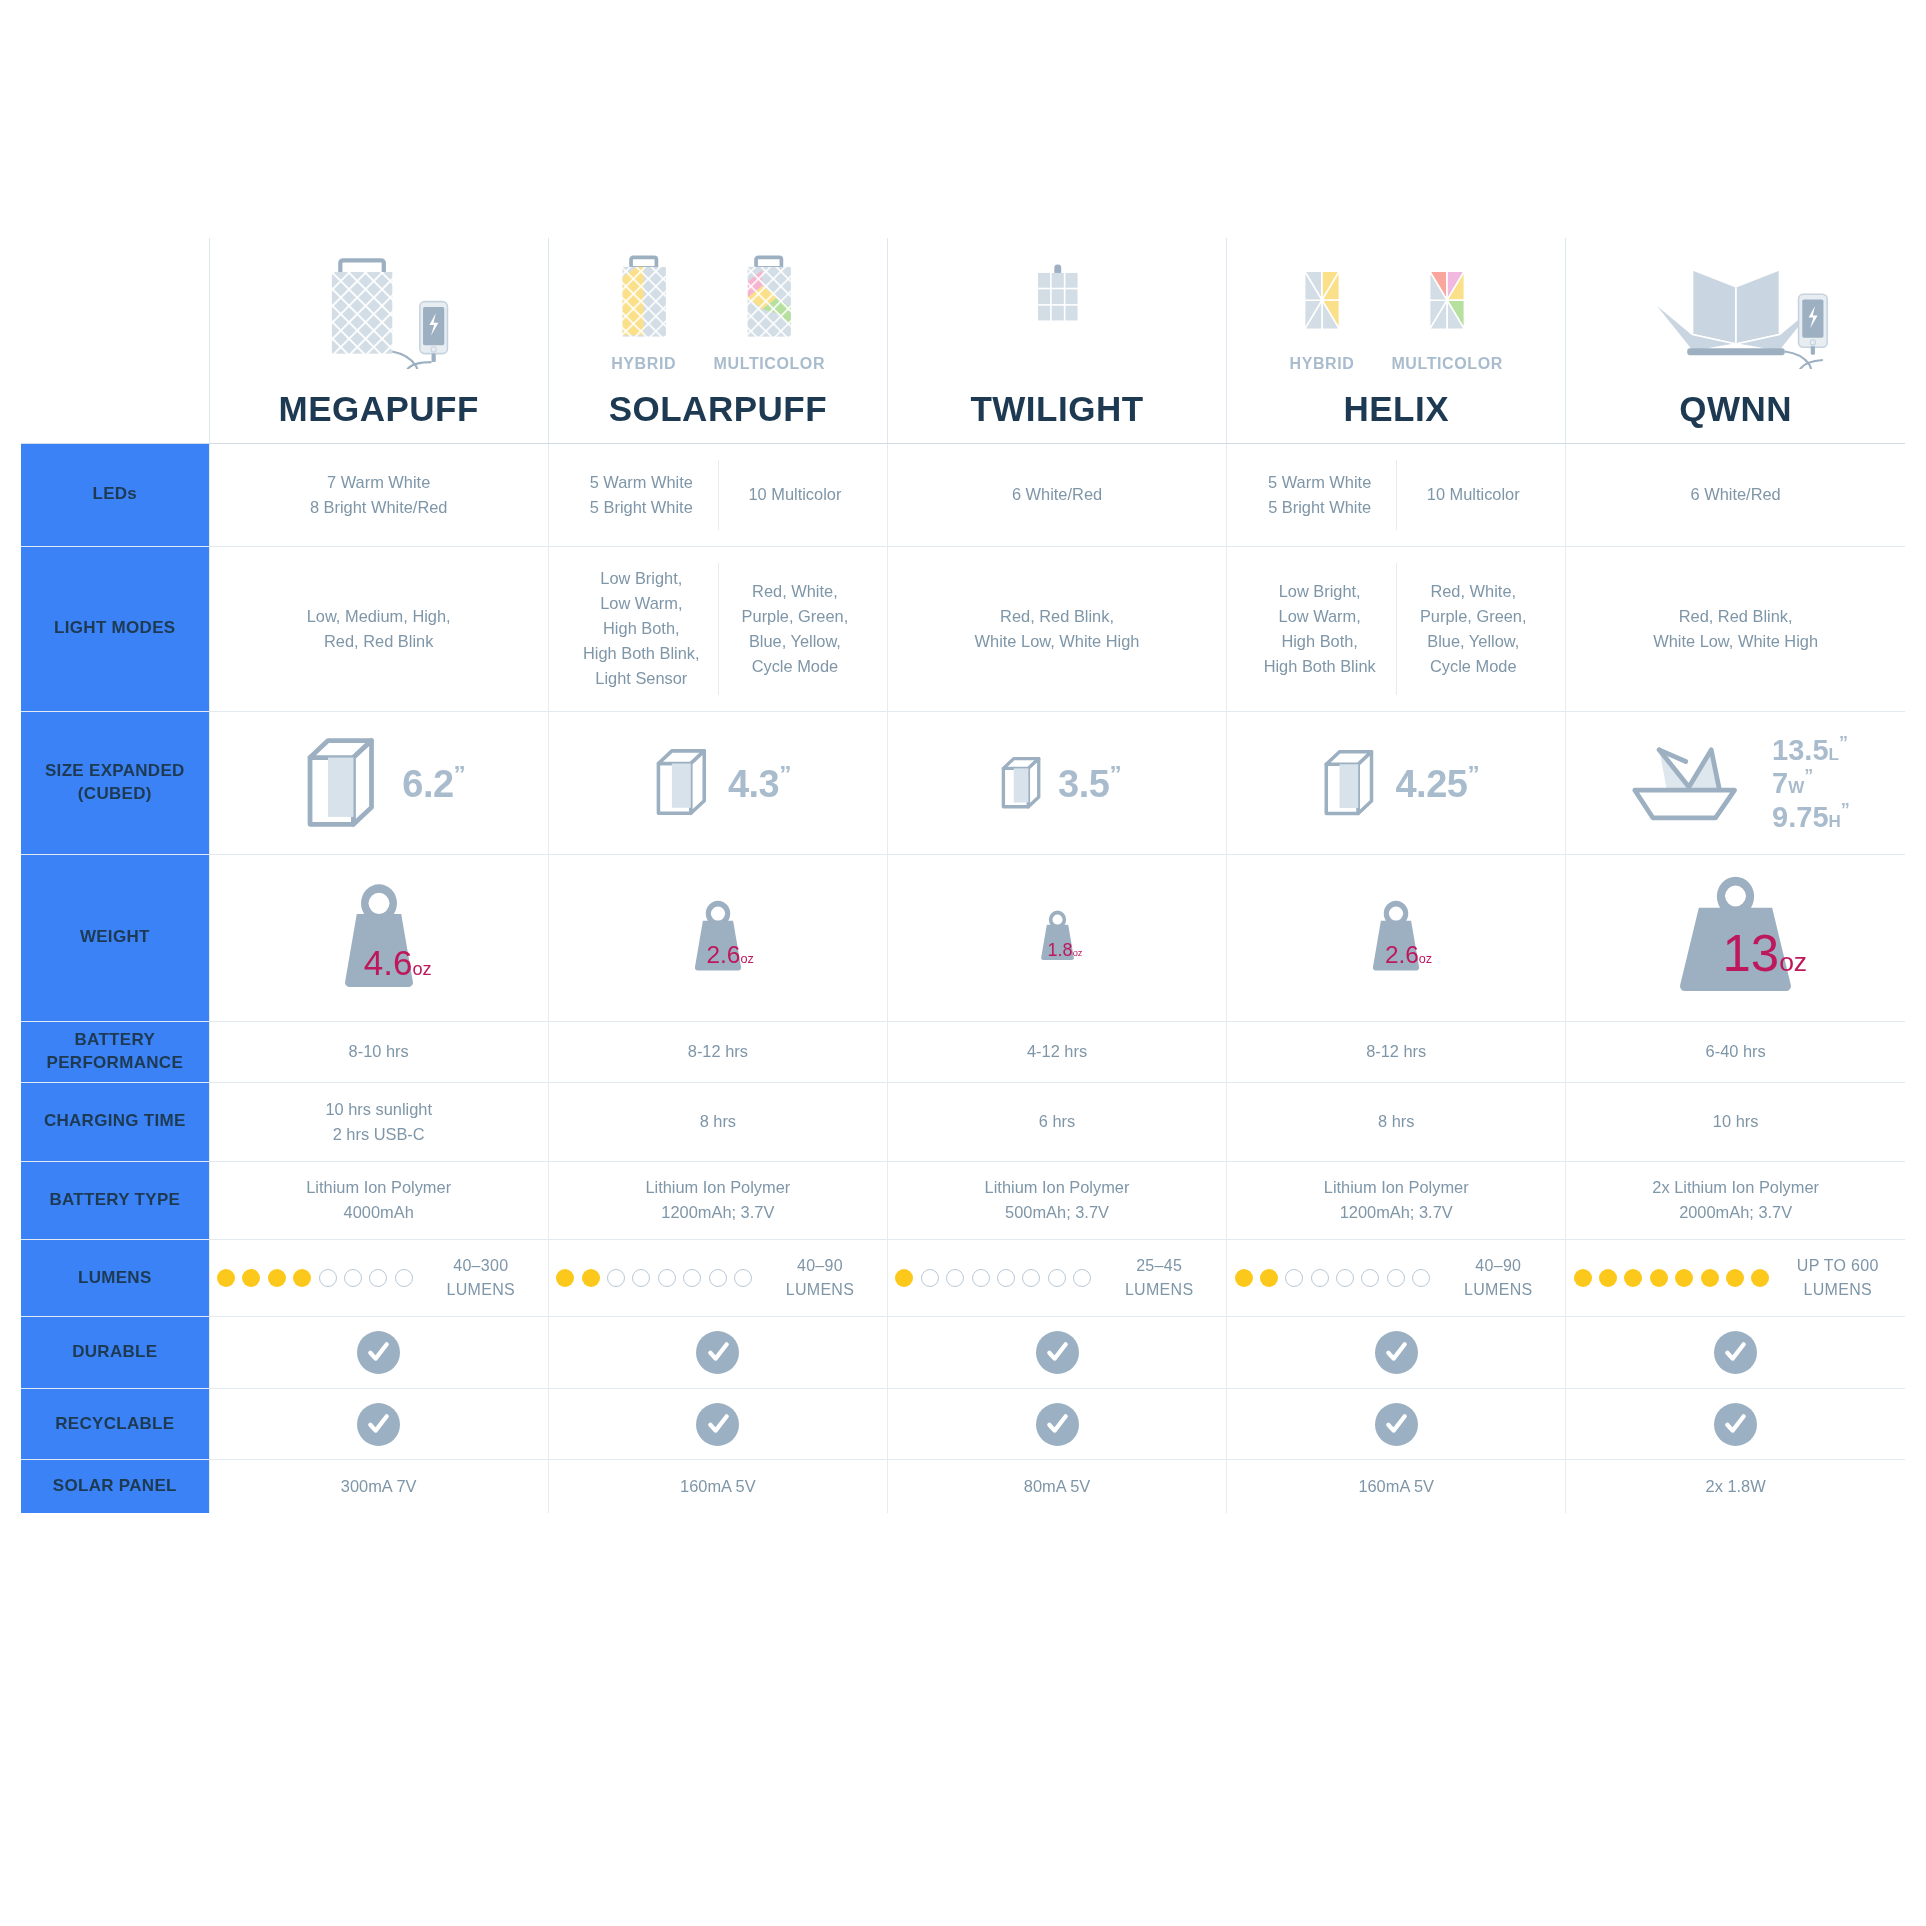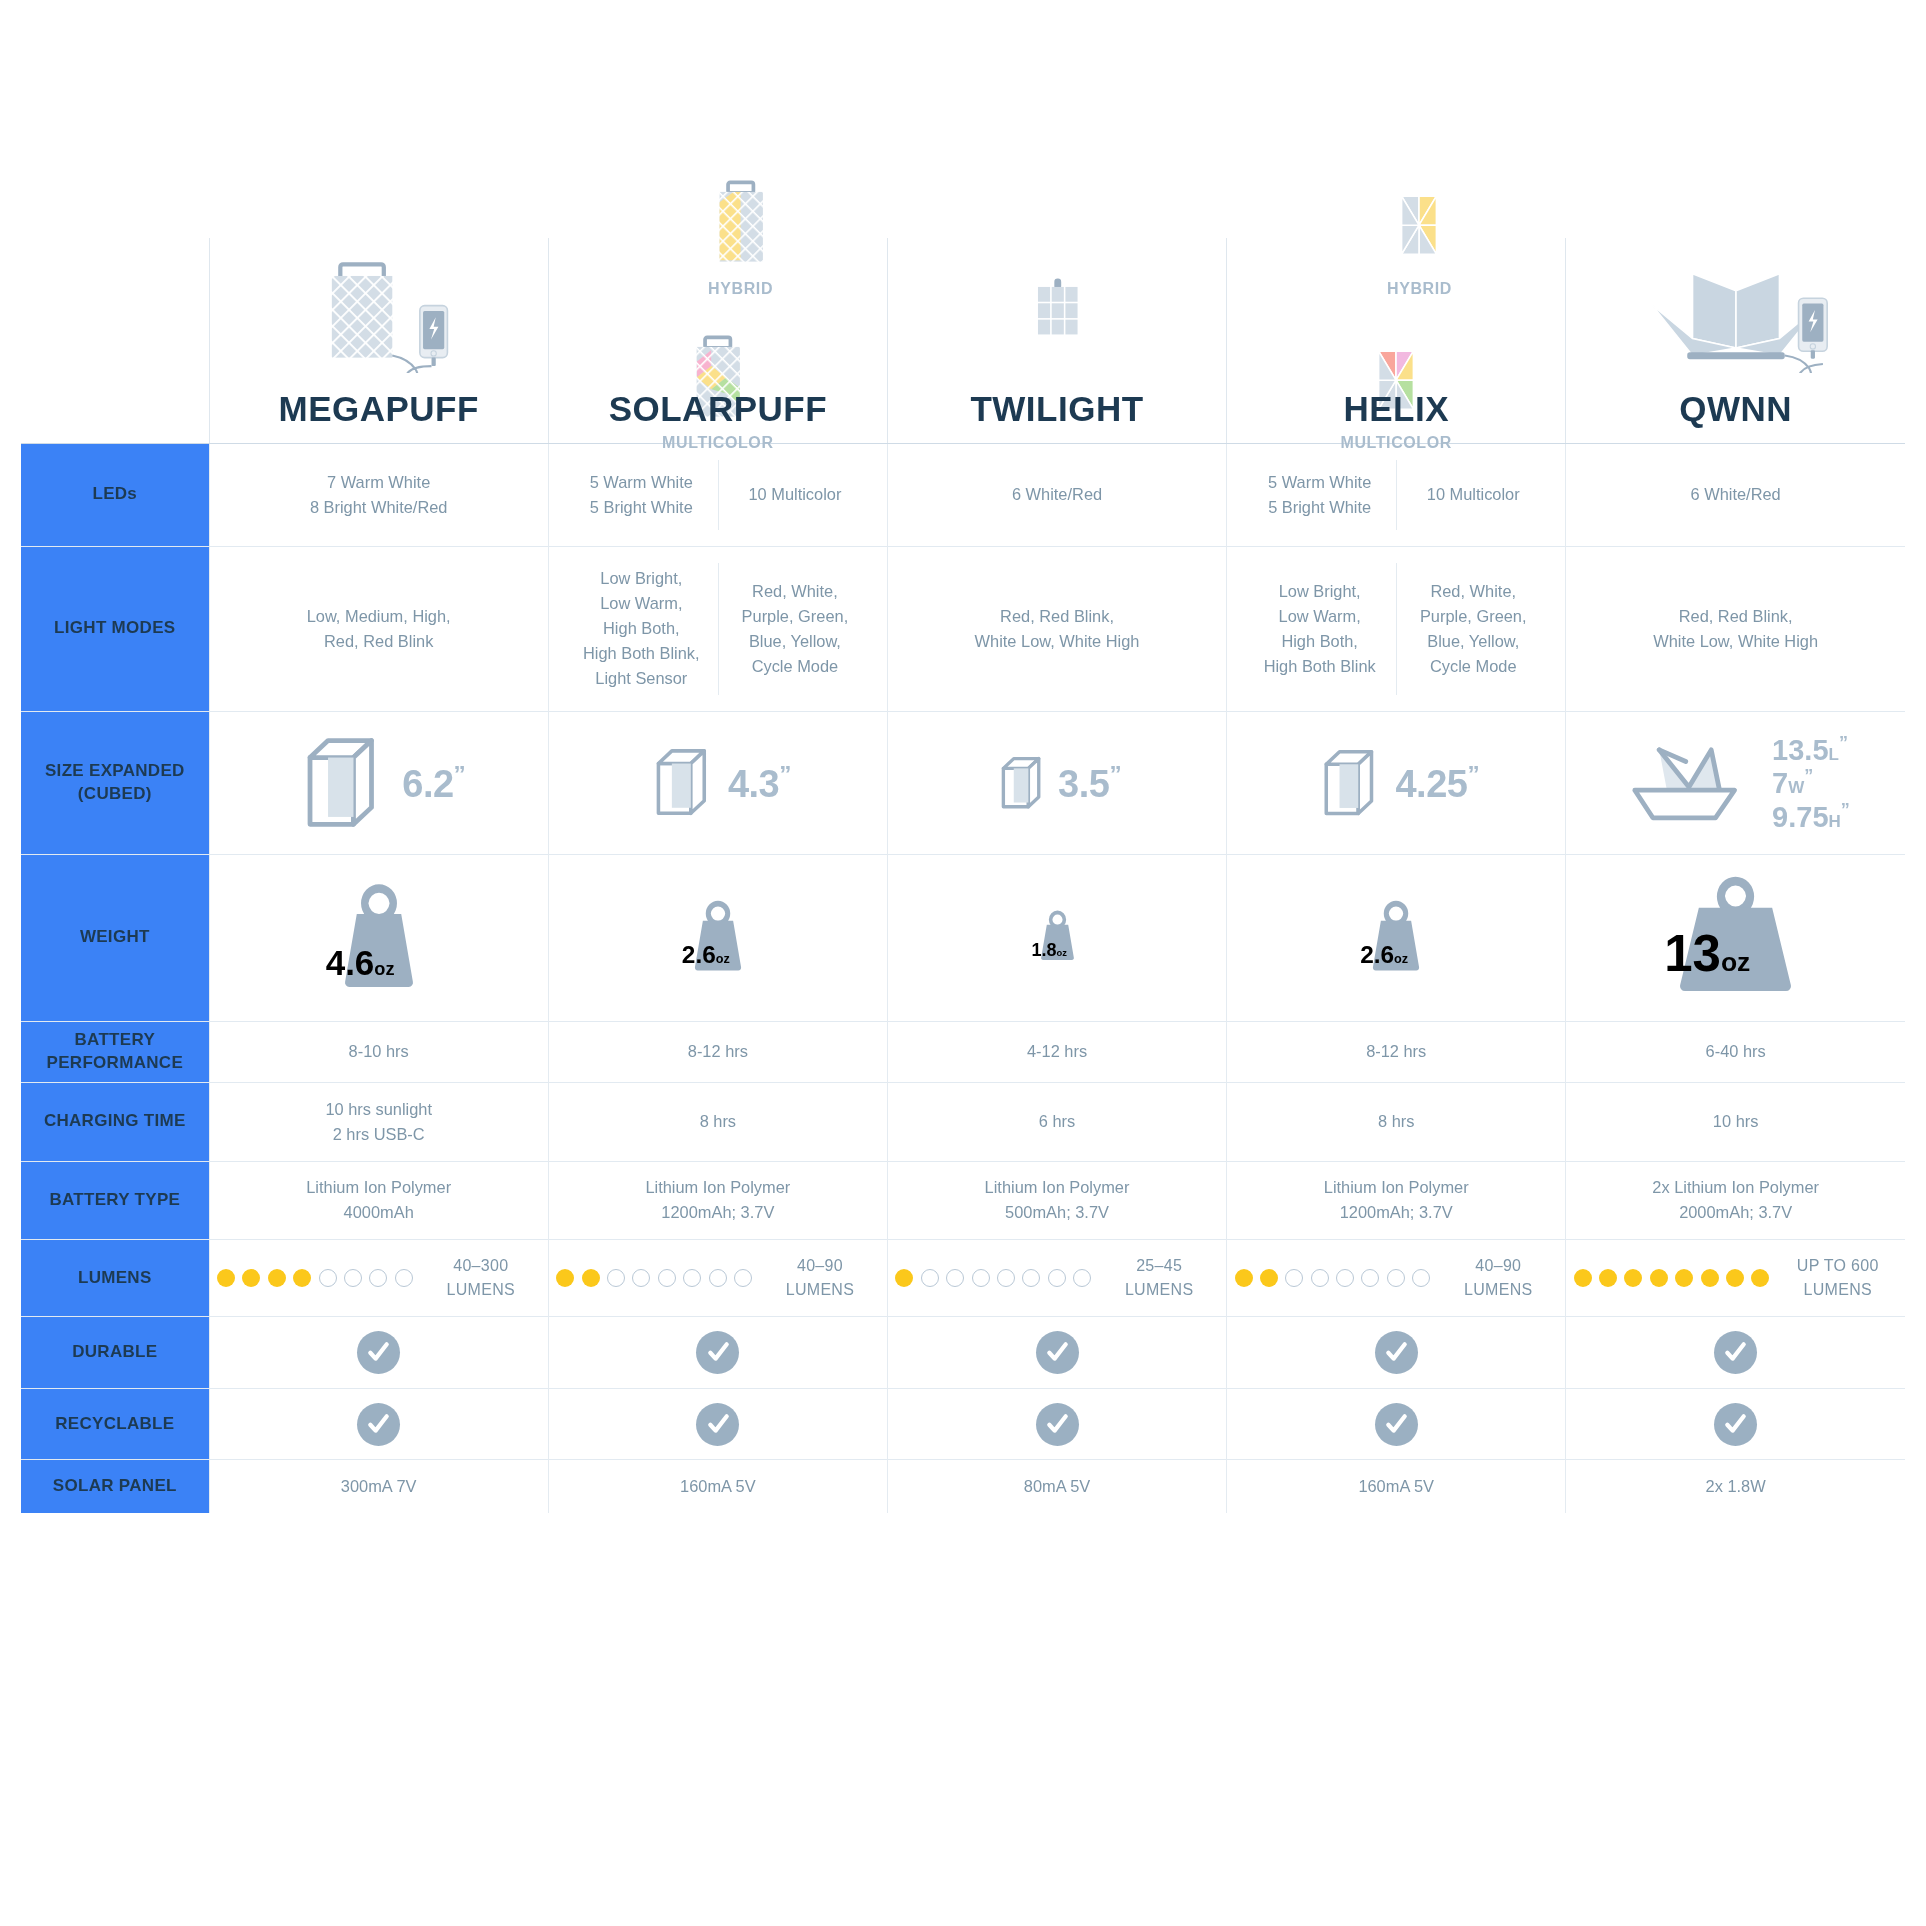--- a/index.html
+++ b/index.html
@@ -43,22 +43,22 @@
 
   .prod-head {
     display: flex;
     flex-direction: column;
     align-items: center;
     justify-content: flex-end;
     height: 191px;
   }
   .icon-row {
     display: flex;
-    flex-direction: column;
-    align-items: flex-end;
+    flex-direction: row;
+    align-items: flex-start;
     justify-content: center;
     gap: 37px;
     height: 122px;
   }
   .icon-unit {
     display: flex;
     flex-direction: column;
     align-items: center;
     justify-content: flex-end;
   }
@@ -182,23 +182,23 @@
     background: #9bb0c2;
     display: flex; align-items: center; justify-content: center;
   }
 
   
   .weight-holder { position: relative; display: inline-block; }
   .weight-text {
     position: absolute;
     left: 0; right: 0;
     bottom: 14%;
-    text-align: left;
-    color: #000000;
-    font-weight: 700;
+    text-align: right;
+    color: #be185d;
+    font-weight: 400;
     line-height: 1;
     white-space: nowrap;
   }
   .weight-text .u { font-size: .52em; }
 </style>
 </head>
 <body>
 
 <div class="sheet">
 

